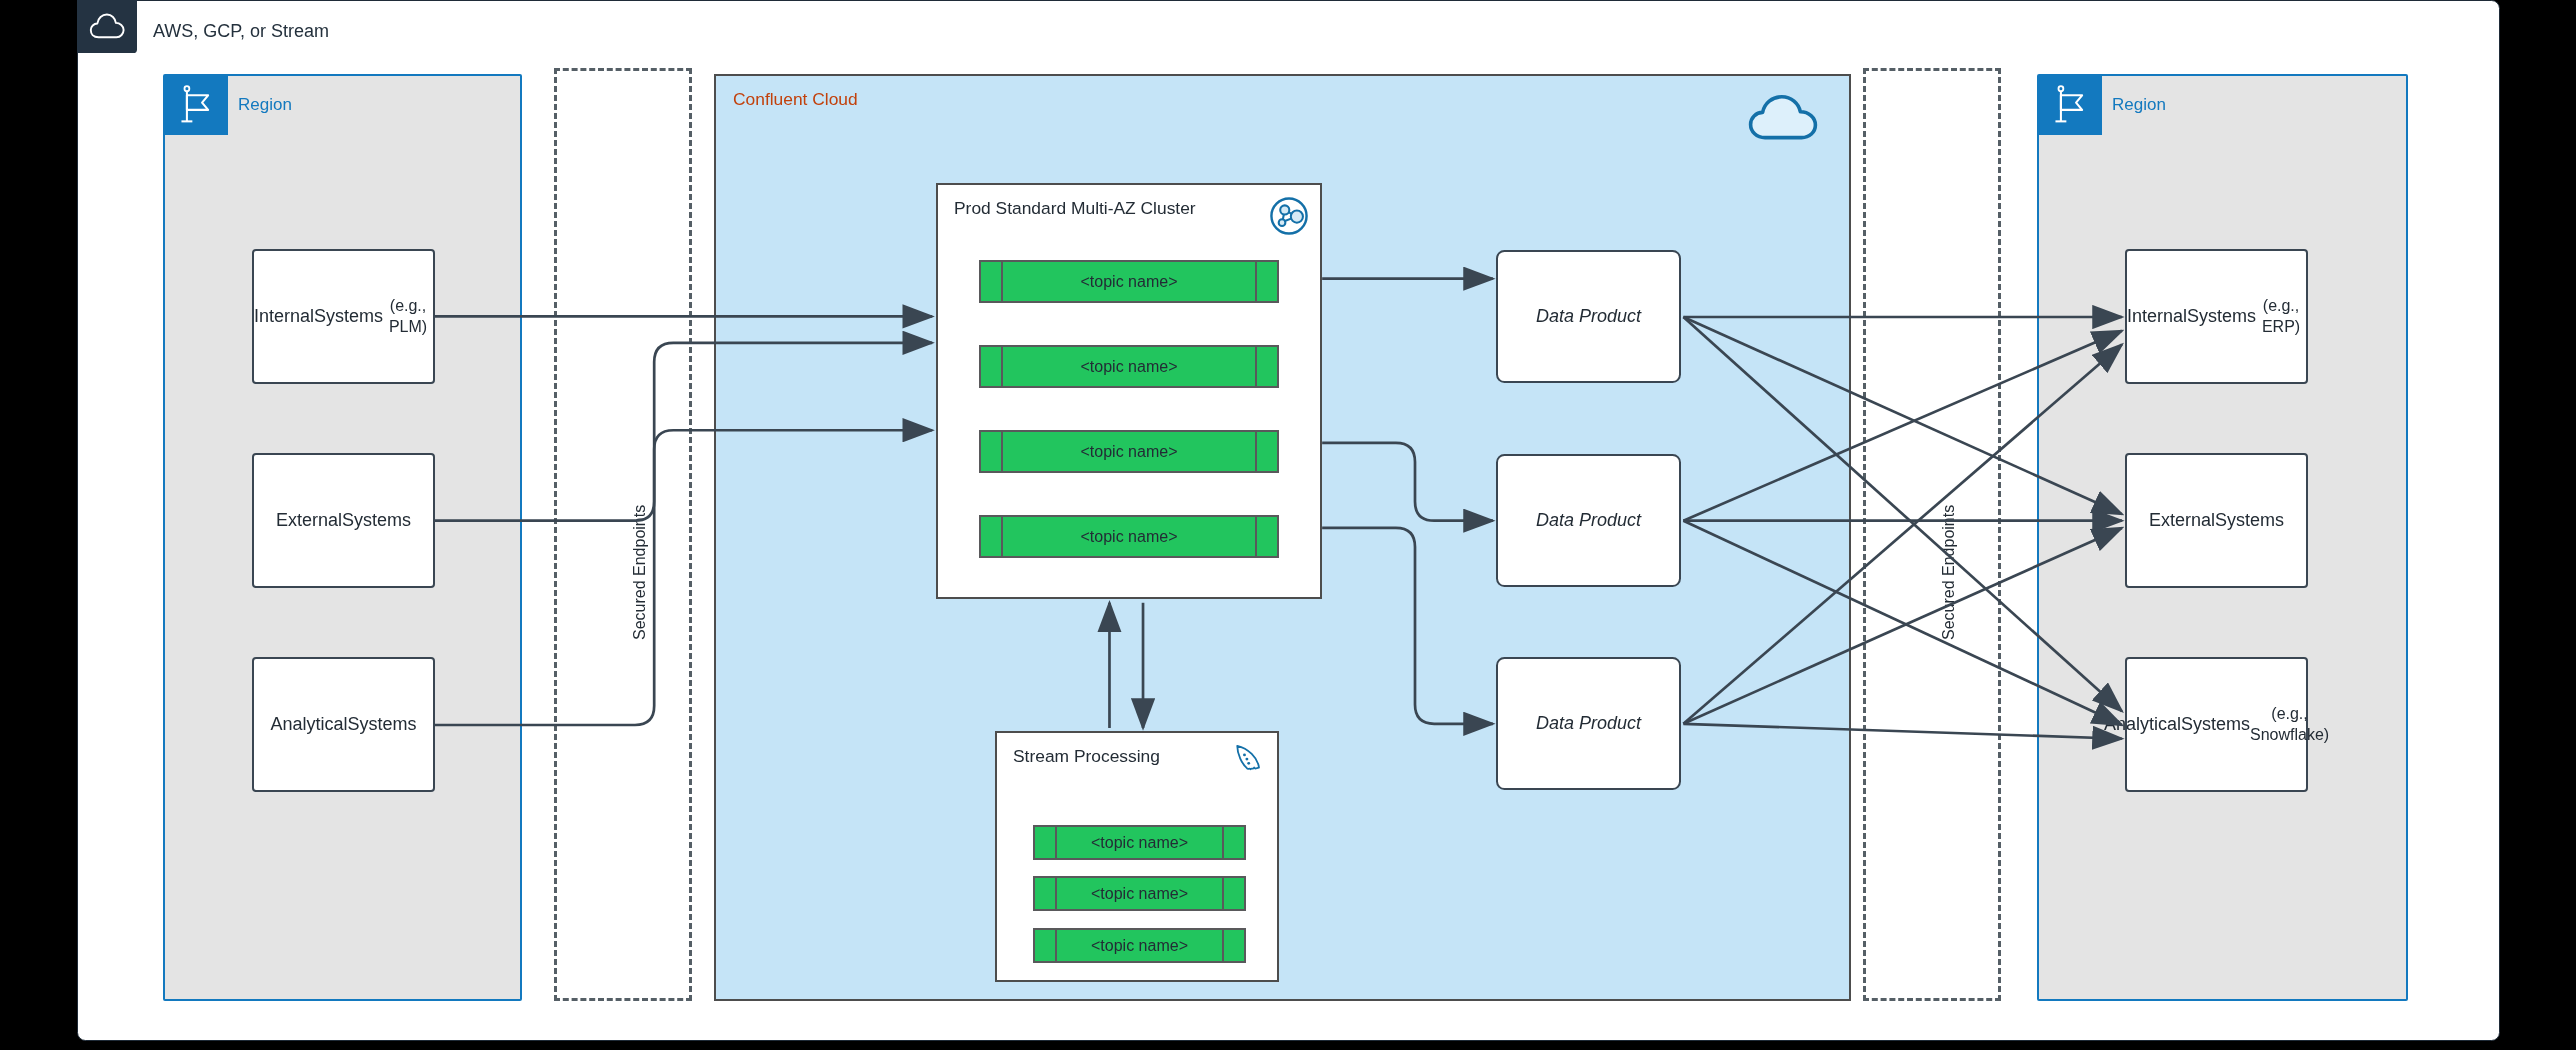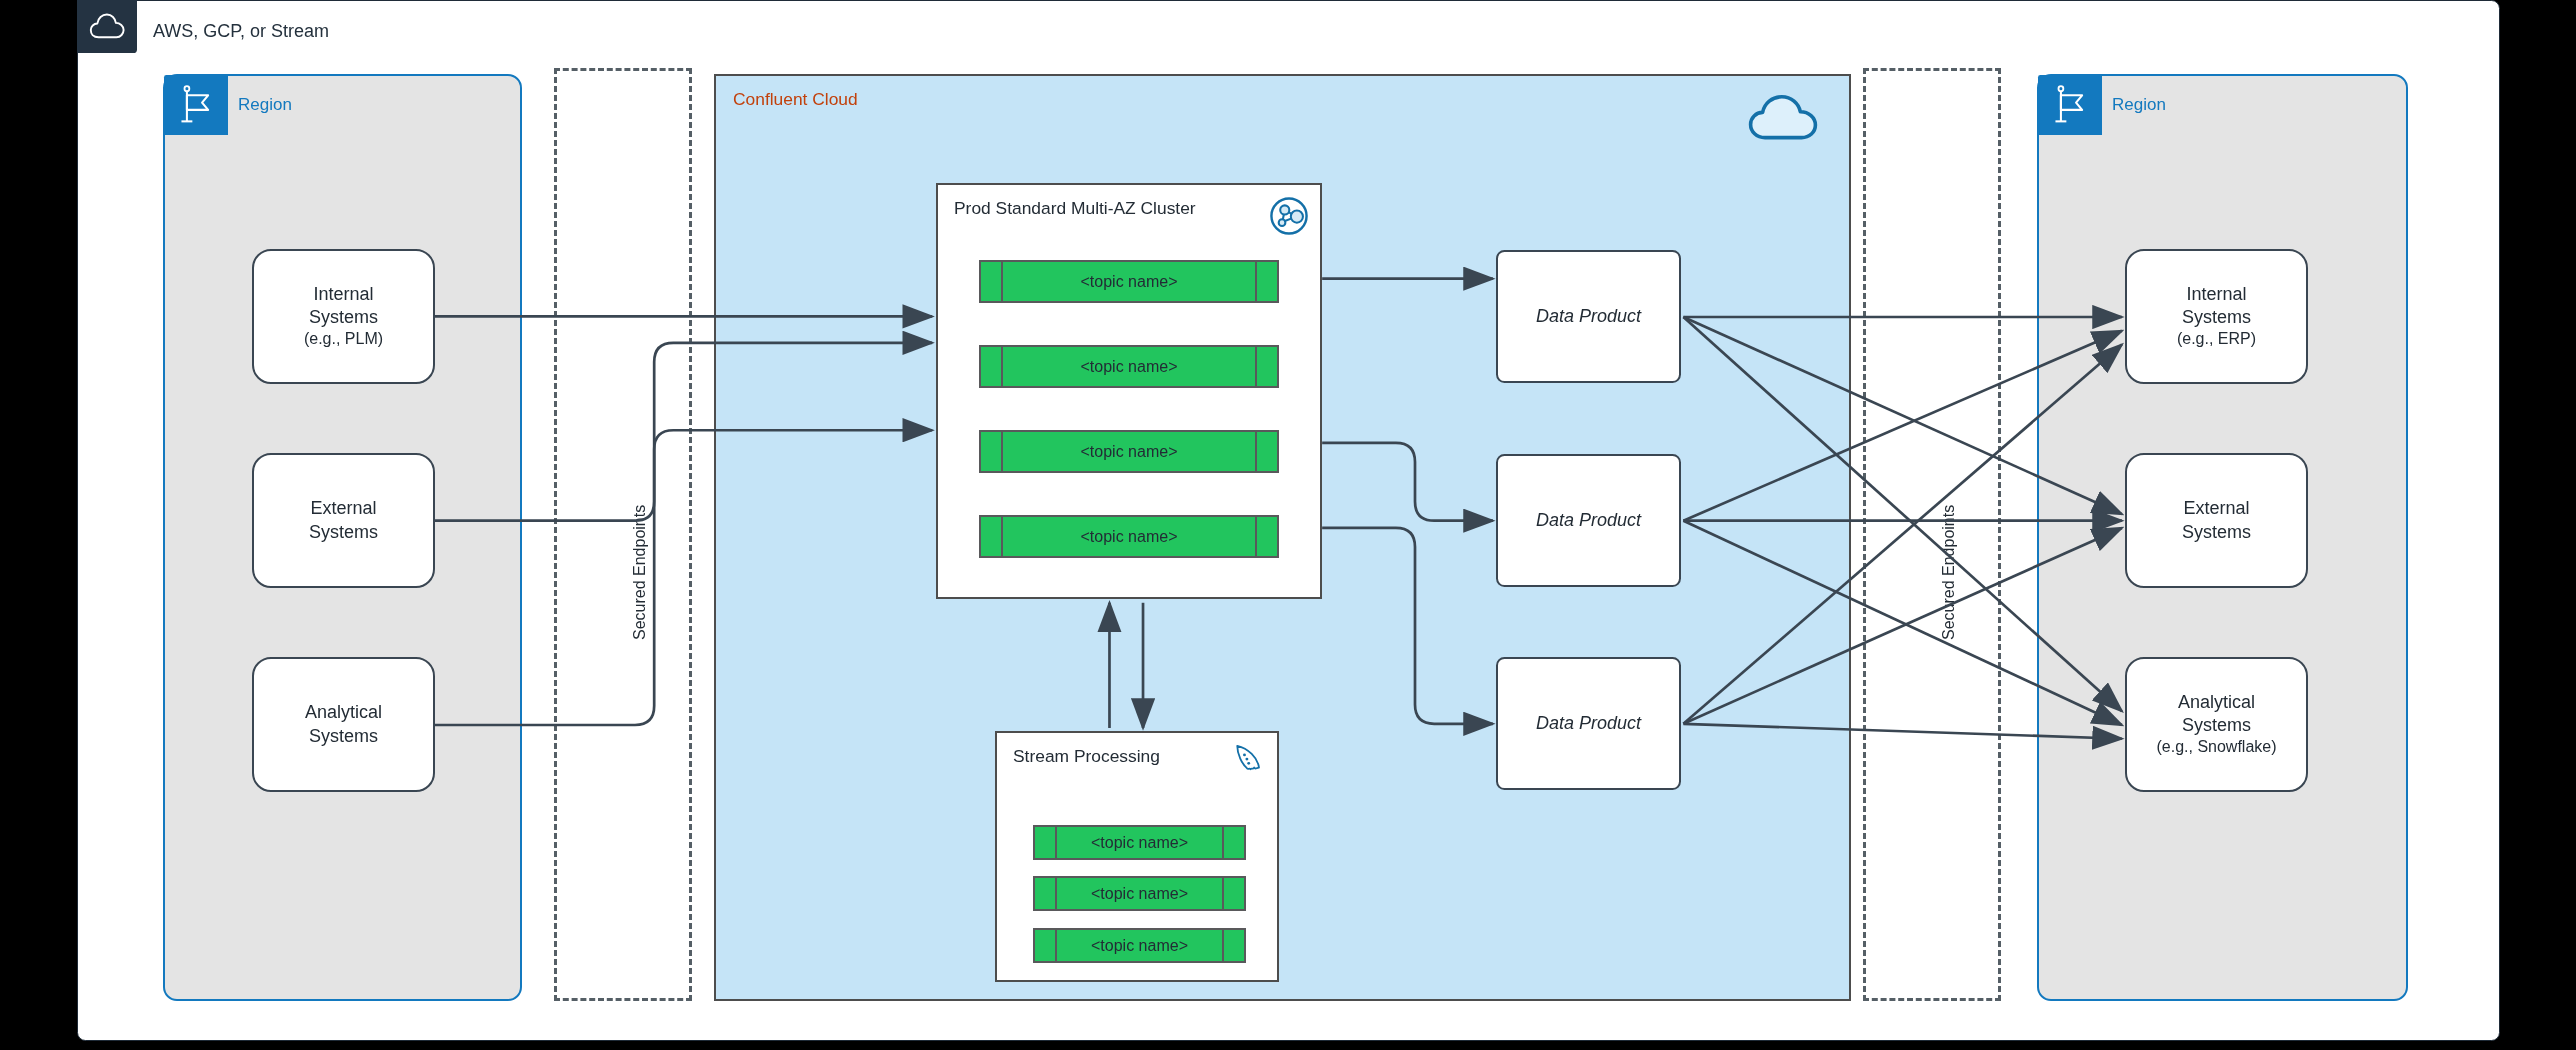--- a/index.html
+++ b/index.html
@@ -21,21 +21,21 @@
     display:flex; align-items:center; justify-content:center;
   }
   #hdr-title{
     position:absolute; left:153px; top:21px; font-size:18px; color:#24313d;
     white-space:nowrap;
   }
 
   
   .zone{position:absolute; box-sizing:border-box;}
   .region{
-    background:#e4e4e4; border:2.4px solid #1379bf; border-radius:14px;
+    background:#e4e4e4; border:2.4px solid #1379bf; border-radius:2px;
   }
   .region-badge{
     position:absolute; left:-0.6px; top:-0.6px; width:64px; height:60px;
     background:#1379bf; border-top-left-radius:2.4px;
     display:flex; align-items:center; justify-content:center;
   }
   .region-label{
     position:absolute; left:73px; top:19px; font-size:17px; color:#1379bf;
     white-space:nowrap;
   }
@@ -50,22 +50,22 @@
 
   
   .vlabel{
     position:absolute; font-size:16px; color:#232c35; white-space:nowrap;
     transform-origin:0 0; transform:rotate(-90deg);
   }
 
   
   .sysbox{
     position:absolute; box-sizing:border-box;
-    background:#ffffff; border:2.4px solid #3a4652; border-radius:19px;
-    display:flex; flex-direction:column; align-items:center;
+    background:#ffffff; border:2.4px solid #3a4652; border-radius:4px;
+    display:flex; flex-direction:row; align-items:center;
     justify-content:center; text-align:center;
     font-size:18px; color:#232c35; line-height:1.28;
   }
   .sysbox .sub{font-size:16px;}
 
   .dpbox{
     position:absolute; box-sizing:border-box;
     background:#ffffff; border:2.4px solid #3a4652; border-radius:8.4px;
     display:flex; align-items:center; justify-content:center;
     font-size:18px; color:#232c35;font-style:italic;

